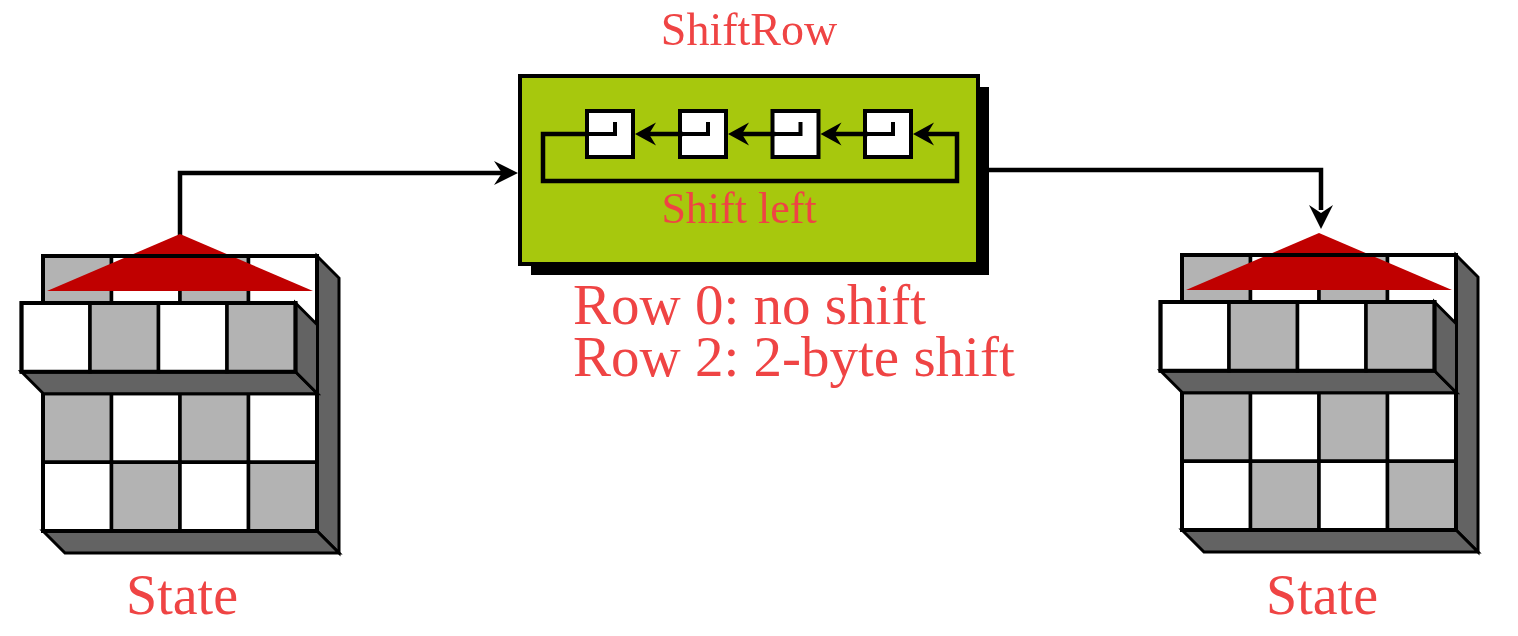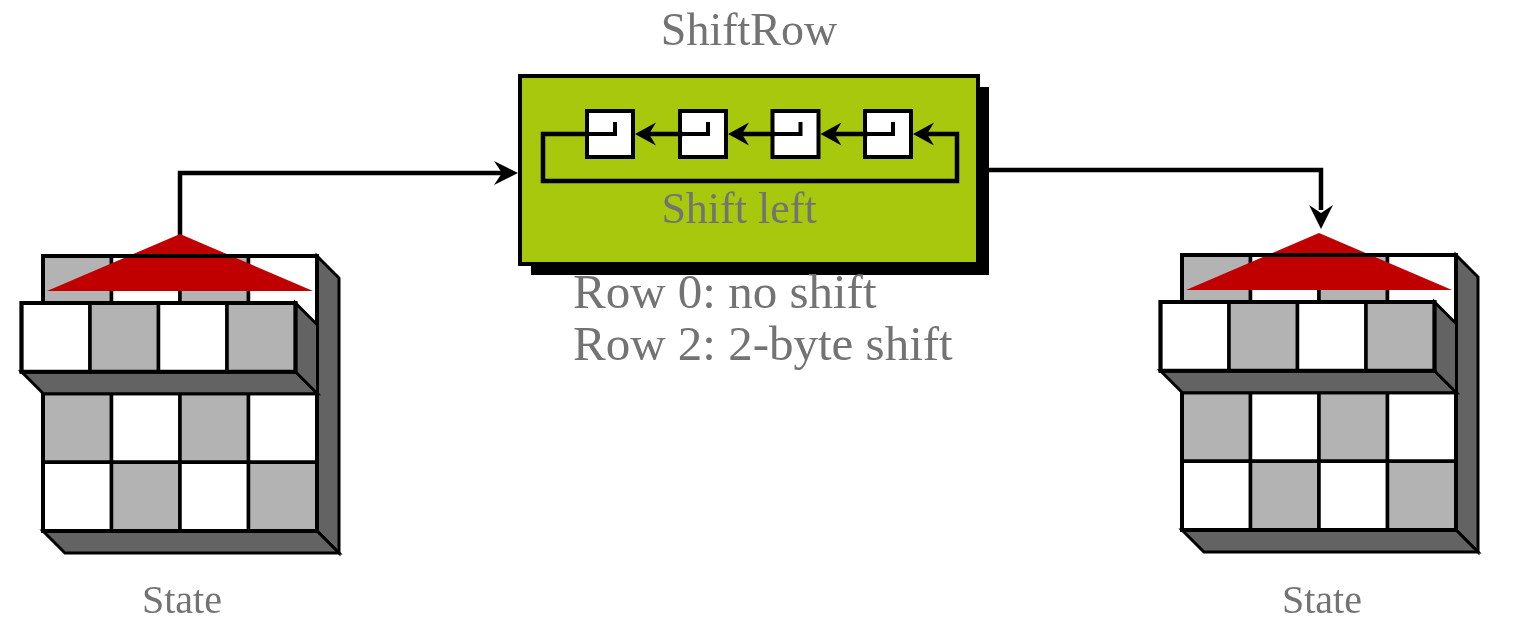--- a/index.html
+++ b/index.html
@@ -4,25 +4,25 @@
 <style>
   html,body{margin:0;padding:0;background:#fff;}
   #canvas{
     position:relative;
     width:1518px;height:636px;
     background:#fff;
     font-family:"Liberation Serif","DejaVu Serif",serif;
     overflow:hidden;
   }
   #diagram{position:absolute;left:0;top:0;}
-  .txt{position:absolute;color:#737373;white-space:nowrap;}
+  .txt{position:absolute;color:#ef4444;white-space:nowrap;}
   #title{left:749px;top:7px;font-size:46px;line-height:1;transform:translateX(-50%);}
   #shift-label{left:739px;top:187px;font-size:44px;line-height:1;transform:translateX(-50%);}
-  #rules{left:573px;top:266px;font-size:49px;line-height:51.5px;}
-  .state-label{font-size:40px;line-height:1.14;transform:translateX(-50%);margin-top:13px;}
+  #rules{left:573px;top:279px;font-size:57px;line-height:51.5px;}
+  .state-label{font-size:56px;line-height:1.14;transform:translateX(-50%);}
   #state-label-left{left:182px;top:564px;}
   #state-label-right{left:1322px;top:564px;}
 </style>
 </head>
 <body>
 
 <div id="canvas">
 
   <svg id="diagram" width="1518" height="636" viewBox="0 0 1518 636" xmlns="http://www.w3.org/2000/svg">
       <path d="M180 240V173H506" fill="none" stroke="#000000" stroke-width="4.5"></path>

